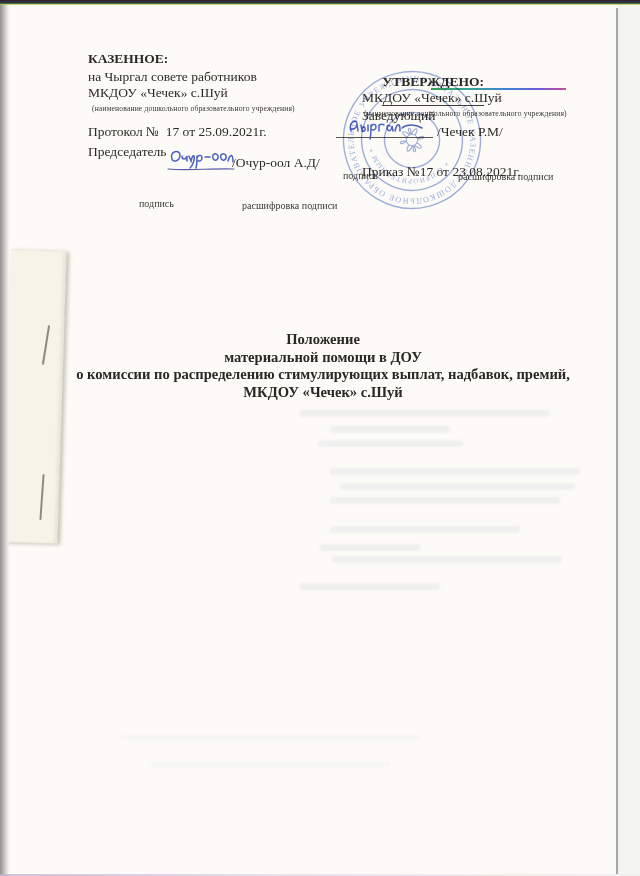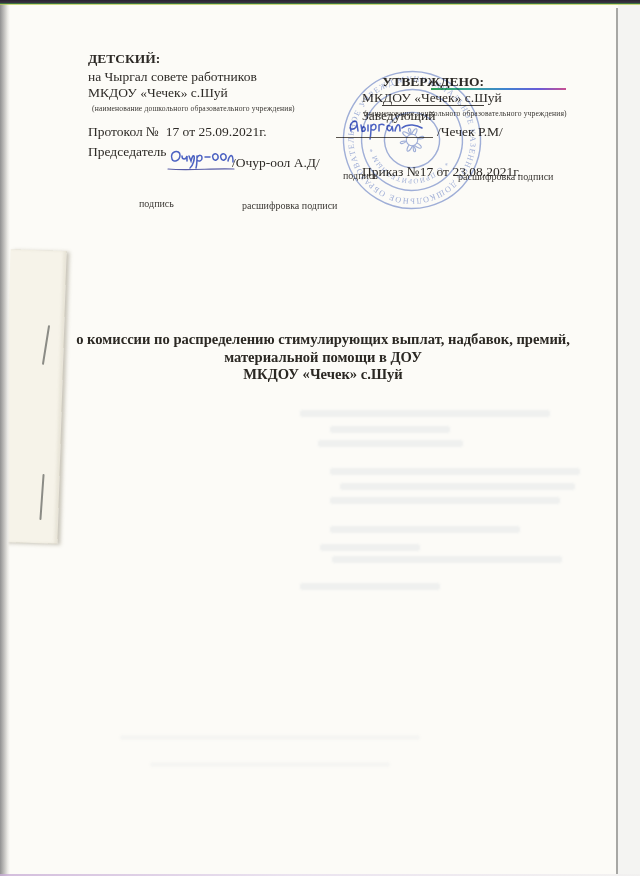--- a/index.html
+++ b/index.html
@@ -62,21 +62,21 @@
     <div class="ghost" style="left:330px;top:497px;width:230px;"></div>
     <div class="ghost" style="left:330px;top:526px;width:190px;"></div>
     <div class="ghost" style="left:320px;top:544px;width:100px;"></div>
     <div class="ghost" style="left:332px;top:556px;width:230px;"></div>
     <div class="ghost" style="left:300px;top:583px;width:140px;"></div>
     <div class="ghost" style="left:120px;top:735px;width:300px;height:5px;opacity:.5;"></div>
     <div class="ghost" style="left:150px;top:762px;width:240px;height:5px;opacity:.5;"></div>
   </div>
 
   <div>
-    <div class="t bold" style="left:88px;top:51px;">ДЕТСКИЙ:</div>
+    <div class="t bold" style="left:88px;top:51px;">КАЗЕННОЕ:</div>
     <div class="t" style="left:88px;top:69px;">на Чыргал совете работников</div>
     <div class="t" style="left:88px;top:85px;">МКДОУ «Чечек» с.Шуй</div>
     <div class="t caption" style="left:92px;top:101px;">(наименование дошкольного образовательного учреждения)</div>
     <div class="t" style="left:88px;top:124px;">Протокол №  17 от 25.09.2021г.</div>
     <div class="t" style="left:88px;top:144px;">Председатель</div>
     <svg class="abs" style="left:164px;top:146px;" width="72" height="28" viewBox="0 0 72 28">
       <path class="hand" d="M8,13 C5,5 16,3 16,9 C16,15 9,17 8,13 M18,10 C18,14 22,14 23,10 L23,15 M25,10 L27,15 C28,11 29,9 30,10 C31,12 29,20 26,22 M33,10 C33,16 33,19 32,22 M33,12 C35,8 38,9 38,12 C38,15 35,16 33,14 M41,11 L46,11 M49,12 C47,8 53,6 54,10 C55,14 50,16 49,12 M57,12 C55,8 61,6 62,10 C63,14 58,16 57,12 M64,15 C65,10 67,9 68,10 C69,11 69,14 69,16"></path>
       <path class="hand" style="stroke:#4a4f9f;stroke-width:1.1;" d="M4,23 C26,25 48,22 70,23"></path>
     </svg>
     <div class="t" style="left:232px;top:155px;font-family:Liberation Serif, serif;">/Очур-оол А.Д/</div>
@@ -118,22 +118,23 @@
     <text font-size="7.4" fill="#7d93d2" letter-spacing="1" font-family="Liberation Serif, serif">
       <textPath xlink:href="#ringI" href="#ringI" startOffset="38%">* С ПРИОРИТЕТНЫМ *</textPath>
     </text>
     <g stroke="#7d93d2" fill="none" stroke-width="1.2">
       <circle cx="80" cy="80" r="6"></circle>
       <path d="M80,74 C76,65 84,65 80,74 M80,86 C76,95 84,95 80,86 M74,80 C65,76 65,84 74,80 M86,80 C95,76 95,84 86,80 M76,76 C69,70 73,66 79,74 M84,84 C91,90 87,94 81,86 M84,76 C91,70 87,66 81,74 M76,84 C69,90 73,94 79,86"></path>
     </g>
   </svg>
 
   <div class="abs title-block">
+    <div>Положение</div>
+    <div>материальной помощи в ДОУ</div>
     <div>о комиссии по распределению стимулирующих выплат, надбавок, премий,</div>
-    <div>материальной помощи в ДОУ</div>
     <div>МКДОУ «Чечек» с.Шуй</div>
   </div>
 
   <div class="abs strip"></div>
   <div class="abs staple staple1"></div>
   <div class="abs staple staple2"></div>
 
   <div class="abs right-out"></div>
   <div class="abs right-line"></div>
   <div class="abs left-edge"></div>

